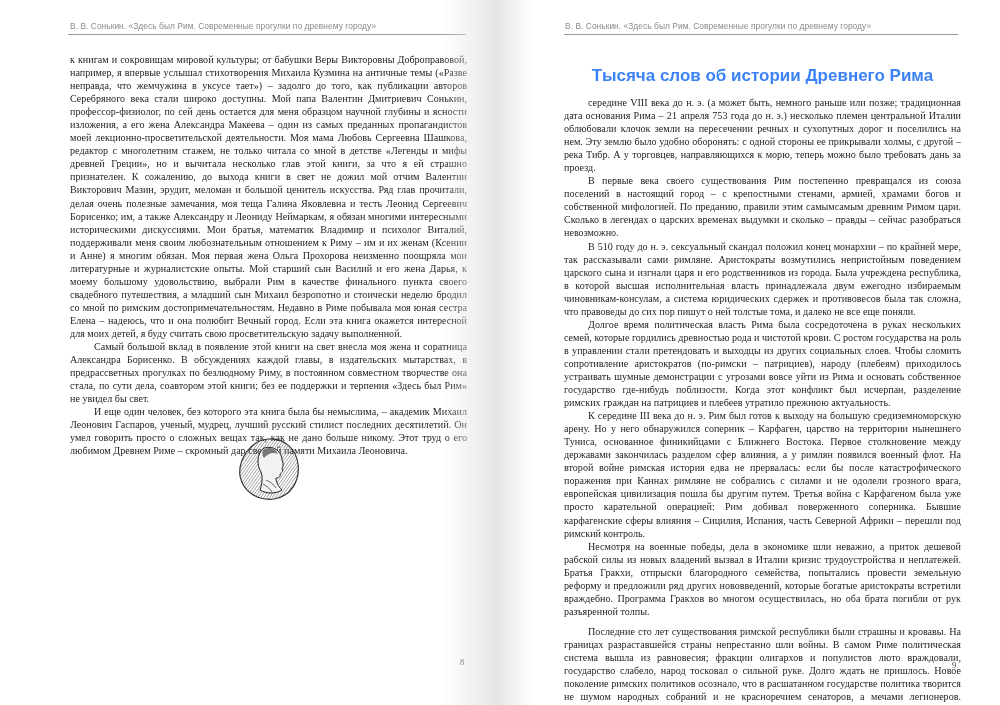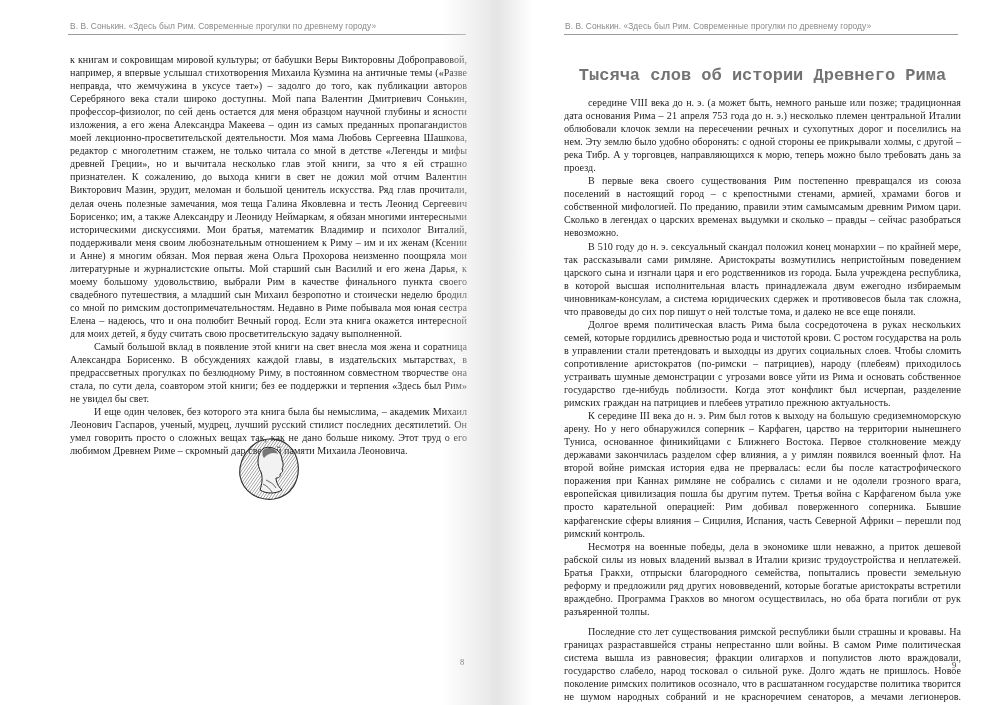--- a/index.html
+++ b/index.html
@@ -45,22 +45,22 @@
     text-align: justify;
   }
   .text p { margin: 0; }
   .text p.indent { text-indent: 24px; }
   .text p.gap { margin-top: 7px; }
   .left .text { left: 70px; top: 53px; width: 397px; }
   .right .text { left: 72px; top: 96px; width: 397px; }
 
   .chapter-title {
     position: absolute; left: 72px; top: 66px; width: 397px; text-align: center;
-    font-family: Liberation Mono, monospace; font-weight: bold;
-    font-size: 17px; color: #737373;
+    font-family: Liberation Sans, sans-serif; font-weight: bold;
+    font-size: 17px; color: #3b82f6;
   }
   .page-num {
     position: absolute; font-family: "Liberation Serif", serif; font-size: 8.5px; color: #444;
   }
   .left .page-num { left: 460px; top: 657px; }
   .right .page-num { left: 460px; top: 660px; }
 
   .coin { position: absolute; left: 236px; top: 436px; width: 66px; height: 66px; }
 </style>
 </head>

